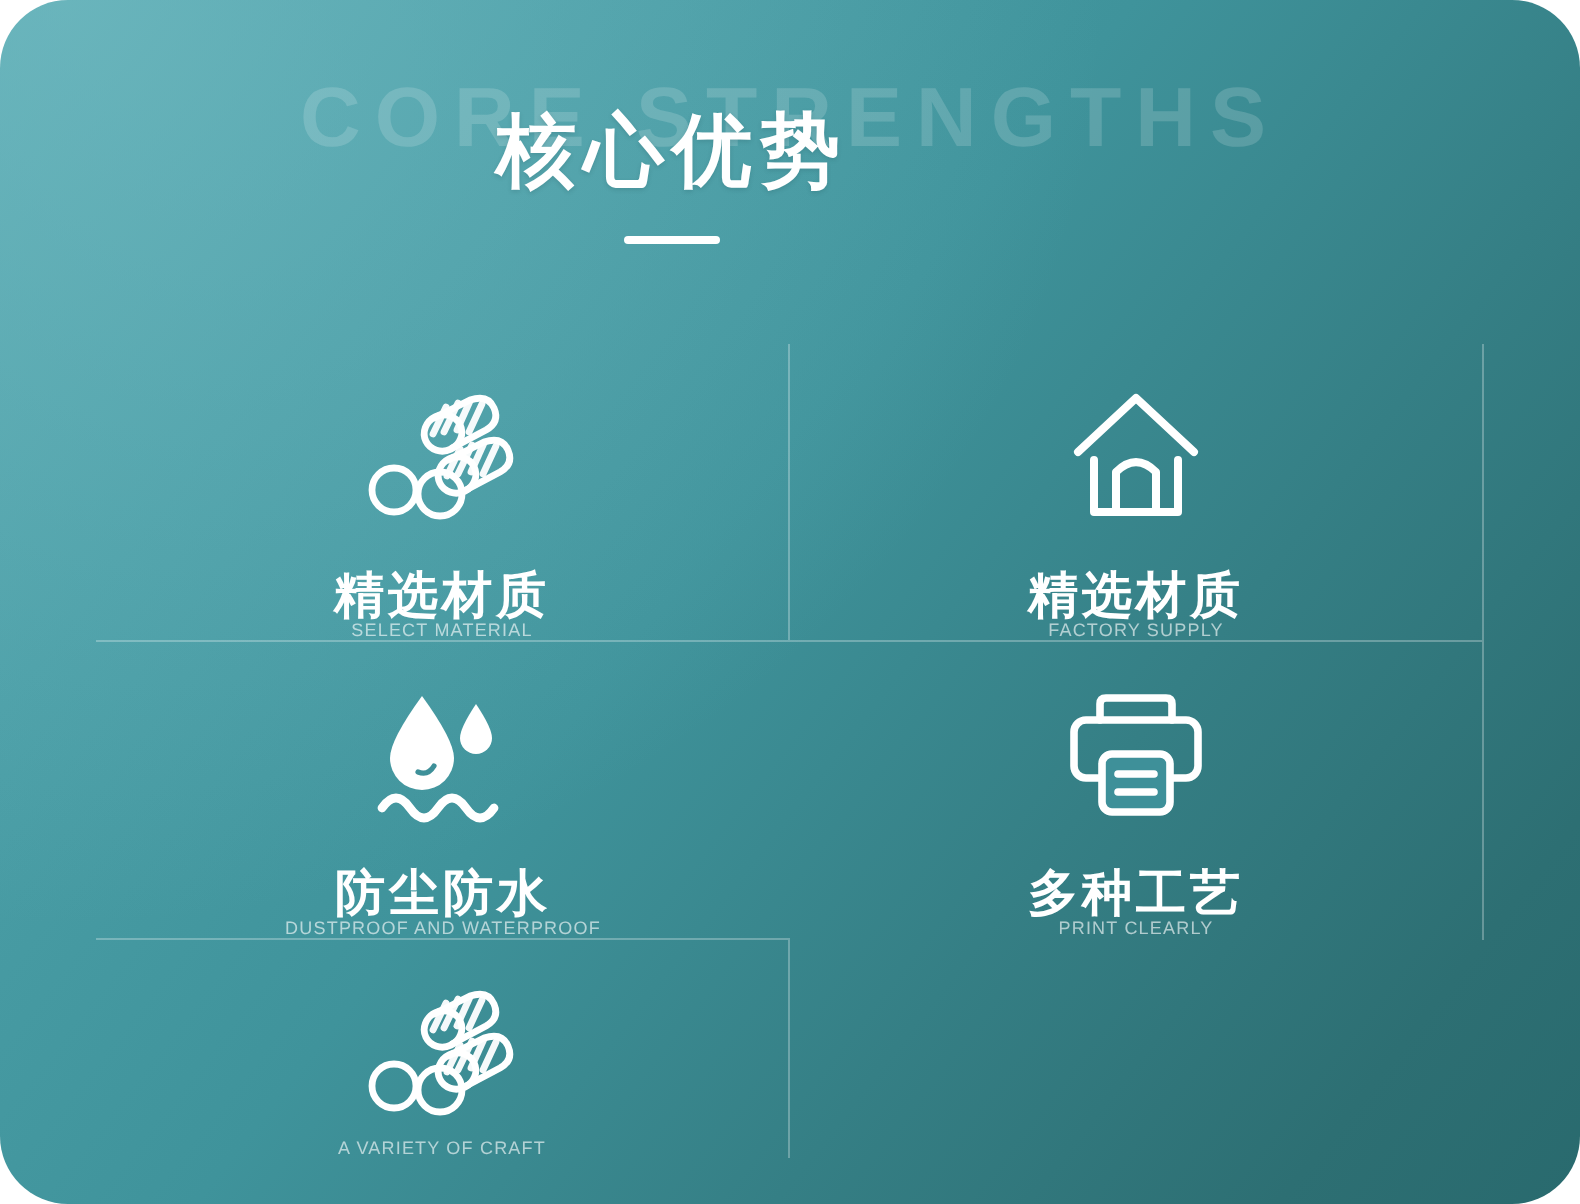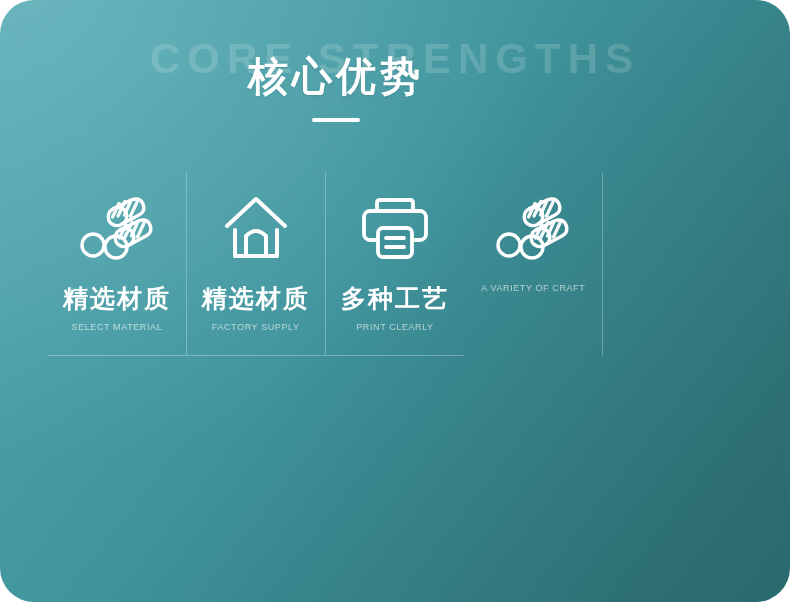--- a/index.html
+++ b/index.html
@@ -77,21 +77,21 @@
   }
 
   
   .grid {
     position: absolute;
     left: 48px;
     top: 172px;
     width: 694px;
     height: 368px;
     display: grid;
-    grid-template-columns: repeat(5, 1fr);
+    grid-template-columns: repeat(2, 1fr);
     grid-template-rows: repeat(2, 1fr);
   }
   .cell {
     position: relative;
     display: flex;
     flex-direction: column;
     align-items: center;
     justify-content: flex-start;
     padding-top: 14px;
     box-sizing: border-box;
@@ -116,21 +116,20 @@
   .cn-label {
     margin-top: 14px;
     font-size: 25px;
     font-weight: bold;
     color: #ffffff;
     letter-spacing: 2px;
     line-height: 1;
     white-space: nowrap;
   }
   .en-label {
-    margin-top: 12px;
     font-size: 9px;
     color: rgba(255,255,255,0.62);
     letter-spacing: 0.6px;
     line-height: 1;
     white-space: nowrap;
     text-transform: uppercase;
     text-align: center;
   }
 </style>
 </head>
@@ -182,20 +181,36 @@
             <path d="M16 38 L16 64 L58 64 L58 38"></path>
 
             <path d="M27 64 L27 44 Q37 34 47 44 L47 64"></path>
           </svg>
         </div>
         <div class="cn-label">精选材质</div>
         <div class="en-label">FACTORY SUPPLY</div>
       </div>
 
 
+      <div class="cell">
+        <div class="icon-wrap">
+          <svg width="78" height="72" viewBox="0 0 78 72" fill="none" stroke="#ffffff" stroke-width="3.6" stroke-linecap="round" stroke-linejoin="round">
+
+            <path d="M28 6 Q12 28 12 37 A16 16 0 0 0 44 37 Q44 28 28 6 Z" fill="#ffffff" stroke="none"></path>
+
+            <path d="M26 44 Q31 46 34 41" stroke="#3e9099" stroke-width="2.6"></path>
+
+            <path d="M55 10 Q47 22 47 27 A8 8 0 0 0 63 27 Q63 22 55 10 Z" fill="#ffffff" stroke="none"></path>
+
+            <path d="M8 62 Q15 52 22 62 Q29 72 36 62 Q43 52 50 62 Q57 72 64 62" stroke-width="4.4"></path>
+          </svg>
+        </div>
+        <div class="cn-label">防尘防水</div>
+        <div class="en-label">DUSTPROOF AND WATERPROOF</div>
+      </div>
 
       <div class="cell">
         <div class="icon-wrap">
           <svg width="74" height="68" viewBox="0 0 74 68" fill="none" stroke="#ffffff" stroke-width="3.8" stroke-linecap="round" stroke-linejoin="round">
 
             <path d="M19 16 L19 8 Q19 5 22 5 L52 5 Q55 5 55 8 L55 16"></path>
 
             <rect x="6" y="16" width="62" height="29" rx="6"></rect>
 
             <rect x="20" y="33" width="34" height="29" rx="5" fill="#3e9099"></rect>

